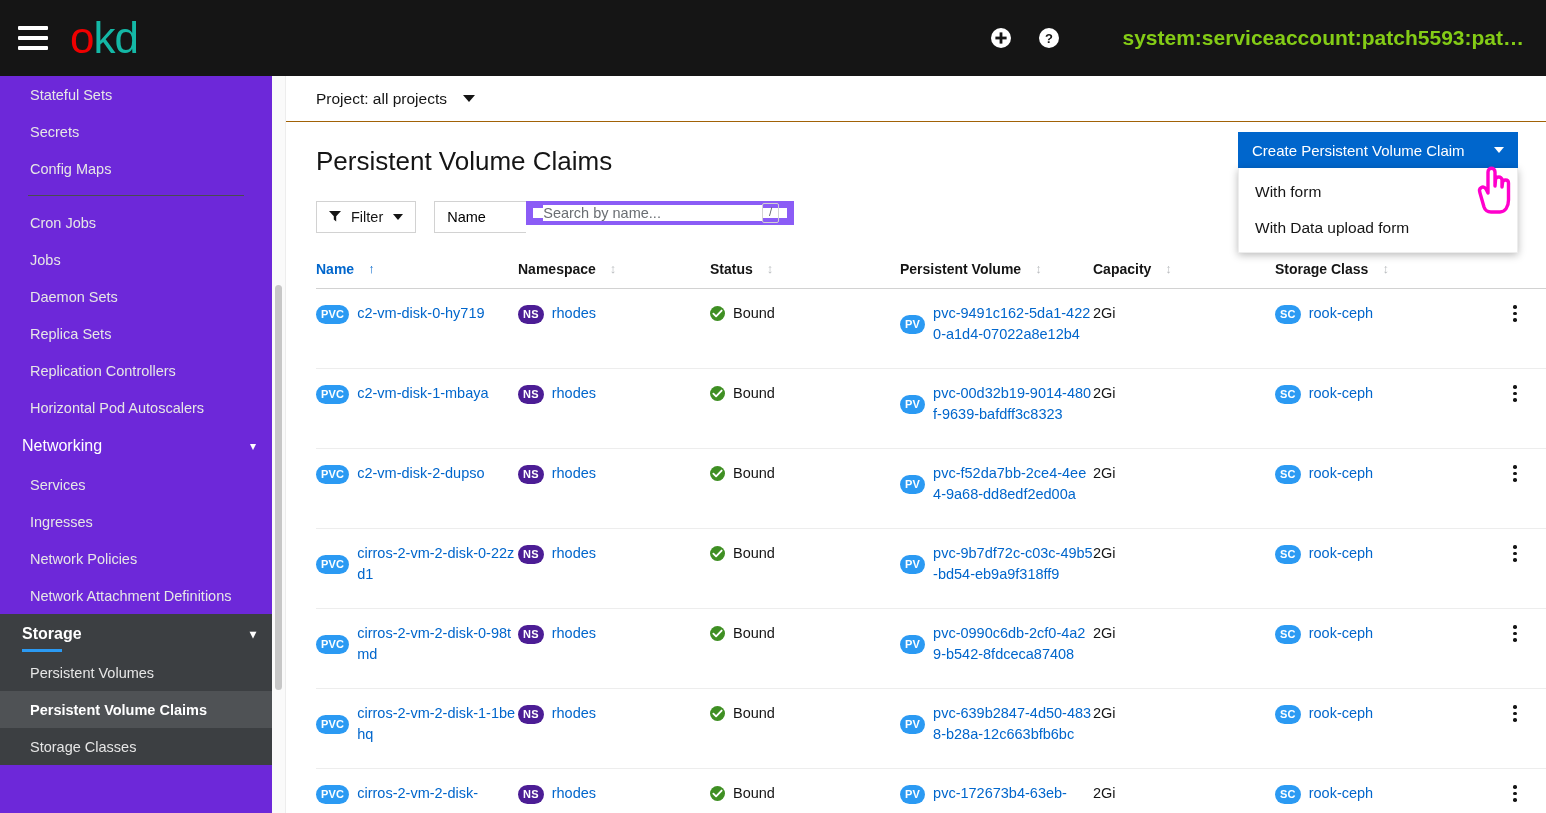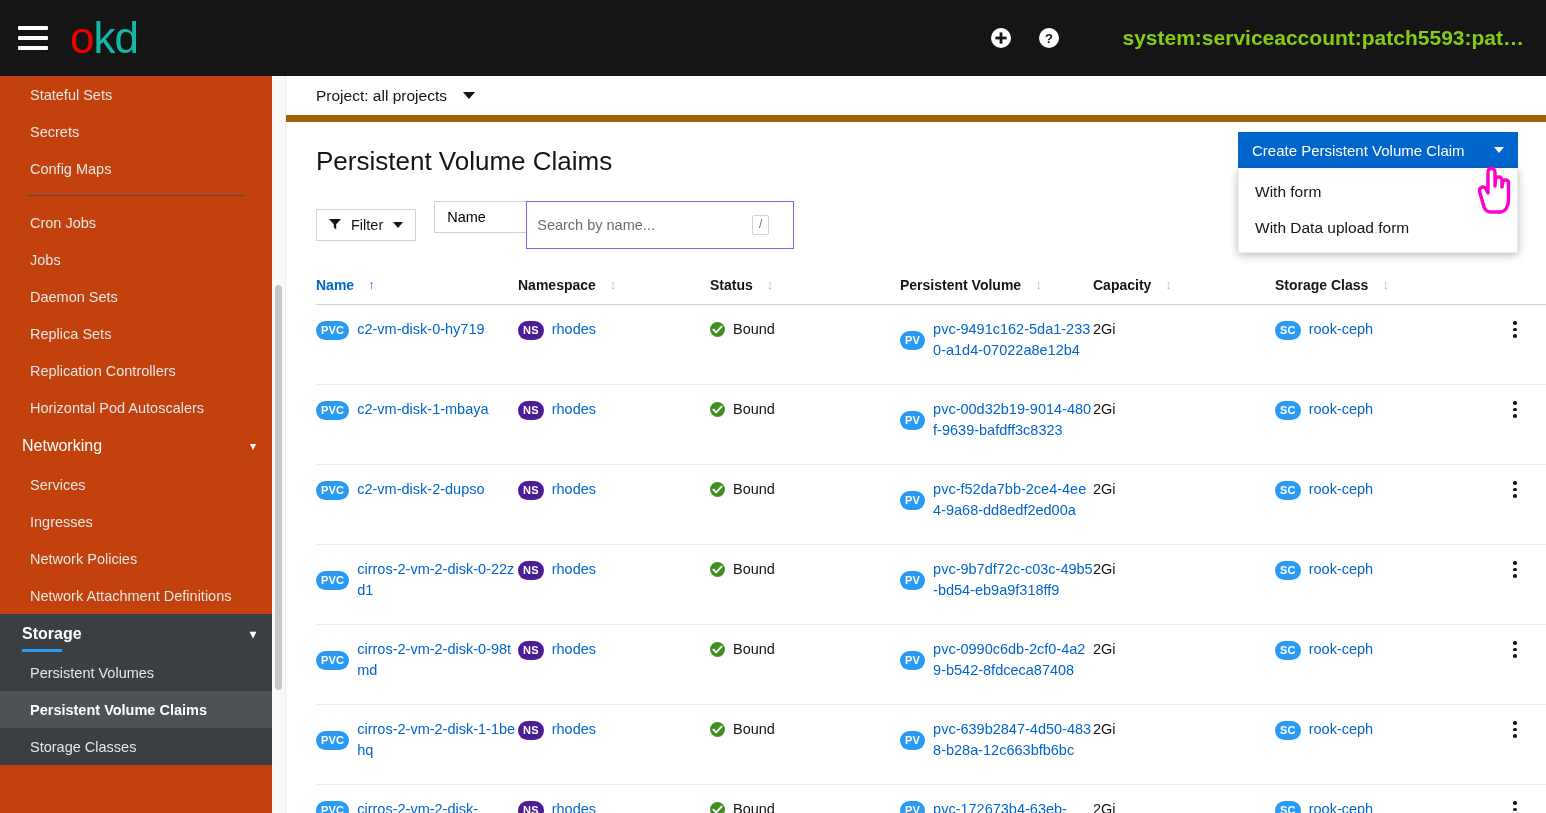--- a/index.html
+++ b/index.html
@@ -38,21 +38,21 @@
   .mh-icon svg { display: block; }
   .username {
     color: #84cc16; font-size: 21px; margin-left: 36px; white-space: nowrap;
     cursor: pointer;
     font-weight: bold;
   }
 
   
   .sidebar {
     position: absolute; top: 76px; left: 0; width: 272px; height: 737px;
-    background: #c2410c; overflow: hidden;
+    background: #6d28d9; overflow: hidden;
   }
   .nav-item {
     font-size: 14.5px; color: #e6e6e6; padding: 8px 0 8px 30px;
     height: 37px; display: flex; align-items: center; cursor: pointer;
     white-space: nowrap;
   }
   .nav-item.active {
     background: #4f5255; color: #fff; font-weight: bold;
     border-left: 0; position: relative;
   }
@@ -77,21 +77,21 @@
     position: absolute; left: 272px; top: 76px; width: 14px; height: 737px;
     background: #fafafa; border-right: 1px solid #ededed;
   }
 
   
   .main {
     position: absolute; top: 76px; left: 286px; width: 1260px; height: 737px;
     background: #fff; overflow: hidden;
   }
   .project-bar {
-    height: 46px; border-bottom: 7px solid #a16207;
+    height: 46px; border-bottom: 1px solid #a16207;
     display: flex; align-items: center; padding-left: 30px;
   }
   .project-select {
     display: flex; align-items: center; gap: 16px; font-size: 15.5px;
     color: #151515; cursor: pointer;
   }
   .caret { width: 0; height: 0; border-left: 6px solid transparent;
            border-right: 6px solid transparent; border-top: 7px solid #151515; }
 
   .page-head { padding: 24px 0 0 30px; position: relative; }
@@ -128,22 +128,22 @@
     width: 0; height: 0; border-left: 5px solid transparent;
     border-right: 5px solid transparent; border-top: 6px solid #151515;
   }
   .search-group { display: flex; align-items: stretch; }
   .search-kind {
     border: 1px solid #d2d2d2; border-right: none; height: 32px;
     display: flex; align-items: center; gap: 22px; padding: 0 12px;
     font-size: 14.5px; cursor: pointer; min-width: 92px; justify-content: space-between;
   }
   .search-box {
-    border: 1px solid #8b5cf6; height: 48px; width: 268px;
-    display: flex; align-items: center; padding: 0 24px 0 10px;
+    border: 7px solid #8b5cf6; height: 24px; width: 268px;
+    display: flex; align-items: center; padding: 0 8px 0 10px;
     position: relative;
   }
   .search-box input {
     border: none; outline: none; font-size: 14.5px; flex: 1;
     font-family: "Liberation Sans", sans-serif; color: #151515;
   }
   .search-box input::placeholder { color: #6a6e73; }
   .kbd {
     border: 1px solid #d2d2d2; color: #6a6e73; font-size: 12px;
     padding: 1px 6px; border-radius: 2px; line-height: 1.3;
@@ -352,21 +352,21 @@
               <span class="status">
                 <svg width="15" height="15" viewBox="0 0 16 16">
                   <circle cx="8" cy="8" r="8" fill="#3f8f23"></circle>
                   <path d="M3.6 8.2 L6.5 11 L12.4 4.9" stroke="#fff" stroke-width="2" fill="none" stroke-linecap="round" stroke-linejoin="round"></path>
                 </svg>
                 <span>Bound</span>
               </span>
             </div>
             <div class="cell c-pv">
               <span class="badge b-pv">PV</span>
-              <span class="link">pvc-9491c162-5da1-2330-a1d4-07022a8e12b4</span>
+              <span class="link">pvc-9491c162-5da1-4220-a1d4-07022a8e12b4</span>
             </div>
             <div class="cell c-cap">
               <span class="plain">2Gi</span>
             </div>
             <div class="cell c-sc">
               <span class="badge b-sc">SC</span>
               <span class="link">rook-ceph</span>
             </div>
             <div class="c-kebab">
               <span class="kebab">

